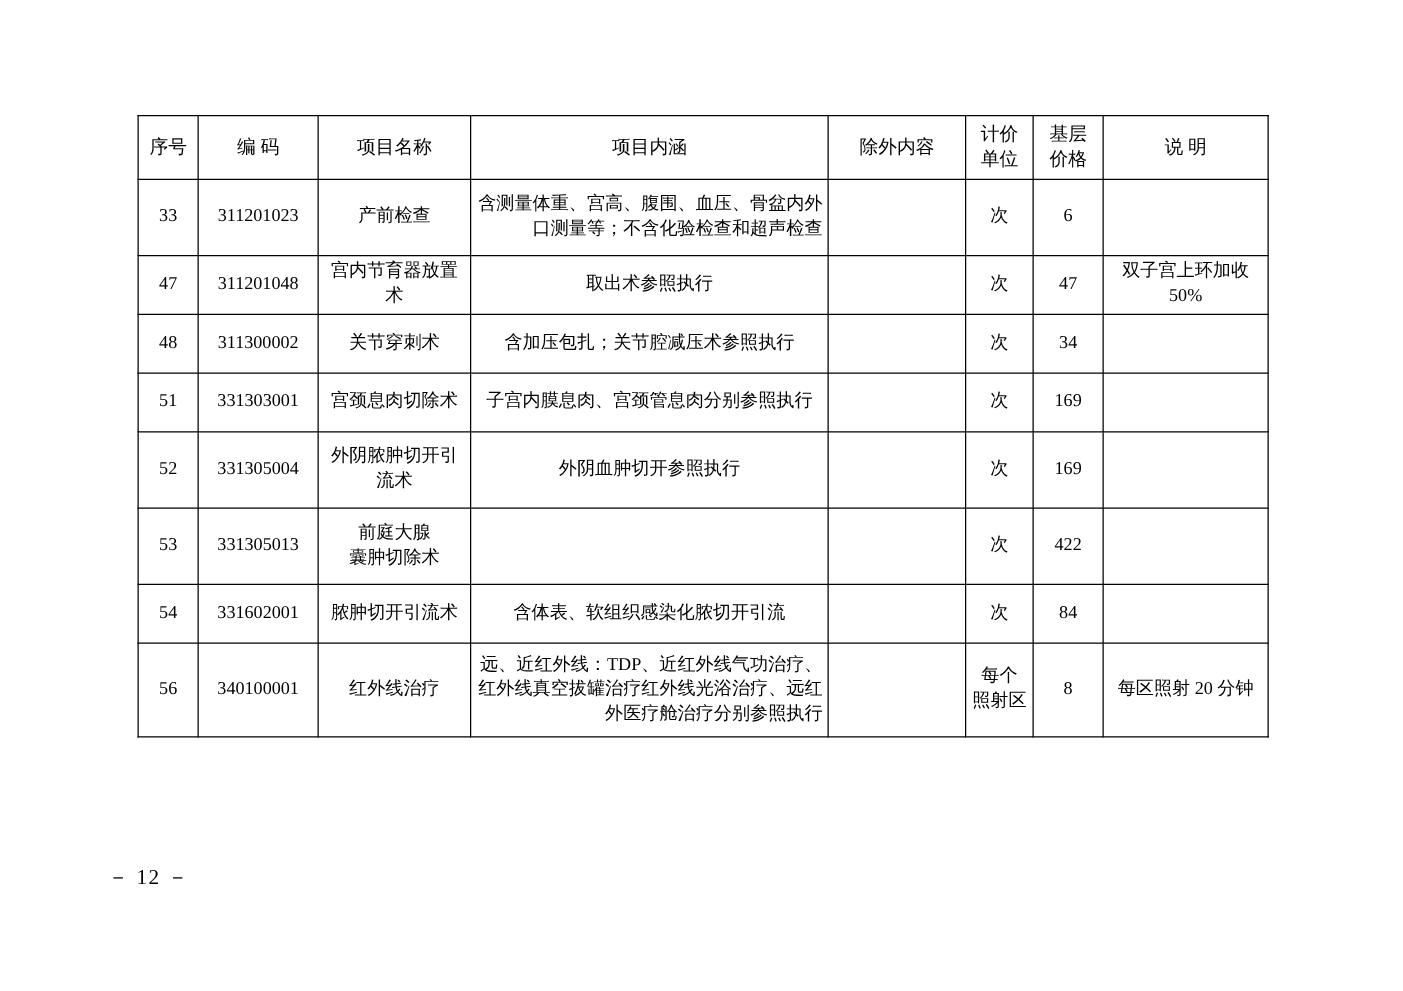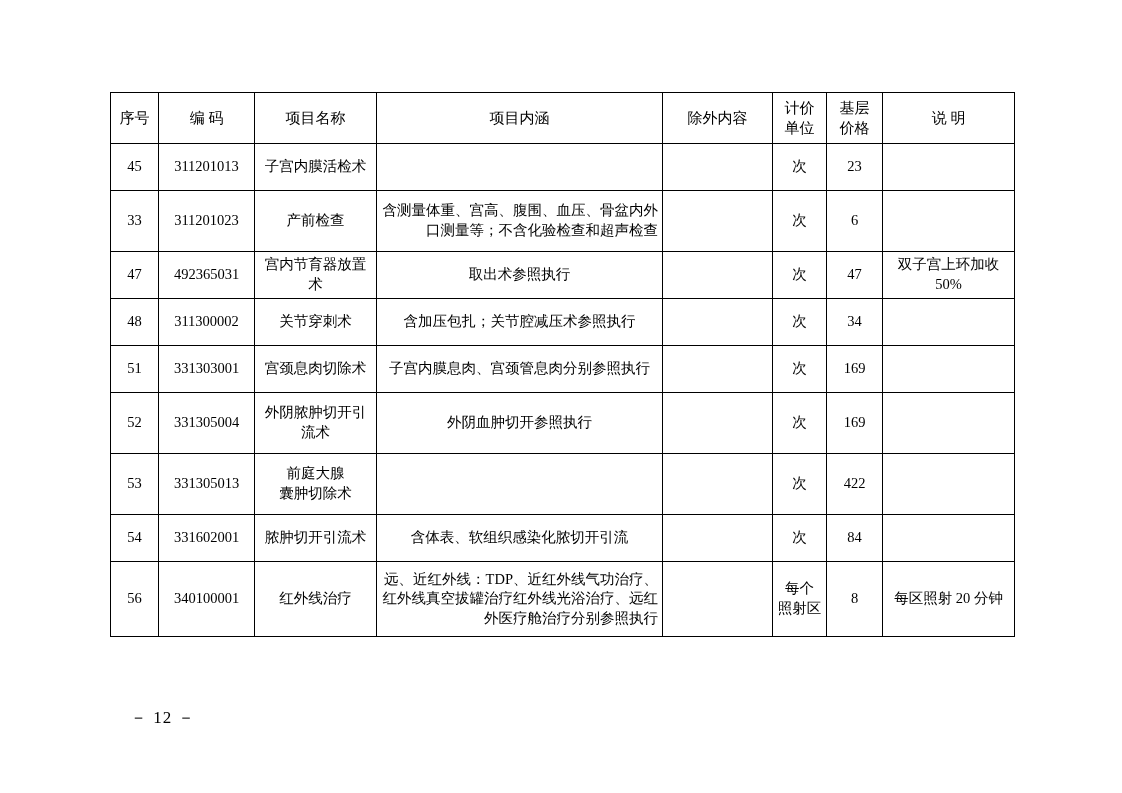--- a/index.html
+++ b/index.html
@@ -69,25 +69,24 @@
   .hdr-2line {
     line-height: 1.25;
   }
   .row-h-normal td { height: 42px; }
   .row-h-tall td   { height: 56px; }
   .row-h-xtall td  { height: 70px; }
 
   .page-number {
     position: absolute;
     left: 86px;
-    top: 706px;
+    top: 690px;
     font-size: 17px;
     letter-spacing: 1px;
     font-family: "Liberation Serif", "DejaVu Serif", serif;
-    margin-left: 44px;
   }
   .multi { white-space: pre-line; }
 </style>
 </head>
 <body>
 
 <div class="page">
 
   <div class="table-wrap">
     <table class="price-table">
@@ -109,43 +108,33 @@
           <td>项目内涵</td>
           <td>除外内容</td>
           <td class="multi hdr-2line">计价
 单位</td>
           <td class="multi hdr-2line">基层
 价格</td>
           <td>说  明</td>
         </tr>
       </thead>
       <tbody id="table-body">
-          <tr class="row-h-normal">
-            <td class="multi">45</td>
-            <td class="multi">311201013</td>
-            <td class="multi name-cell">子宫内膜活检术</td>
-            <td class="multi content-cell"></td>
-            <td class="multi"></td>
-            <td class="multi">次</td>
-            <td class="multi">23</td>
-            <td class="multi"></td>
-          </tr>
           <tr class="row-h-tall">
             <td class="multi">33</td>
             <td class="multi">311201023</td>
             <td class="multi name-cell">产前检查</td>
             <td class="multi content-cell left">含测量体重、宫高、腹围、血压、骨盆内外口测量等；不含化验检查和超声检查</td>
             <td class="multi"></td>
             <td class="multi">次</td>
             <td class="multi">6</td>
             <td class="multi"></td>
           </tr>
           <tr class="row-h-normal">
             <td class="multi">47</td>
-            <td class="multi">492365031</td>
+            <td class="multi">311201048</td>
             <td class="multi name-cell">宫内节育器放置术</td>
             <td class="multi content-cell">取出术参照执行</td>
             <td class="multi"></td>
             <td class="multi">次</td>
             <td class="multi">47</td>
             <td class="multi">双子宫上环加收 50%</td>
           </tr>
           <tr class="row-h-normal">
             <td class="multi">48</td>
             <td class="multi">311300002</td>

